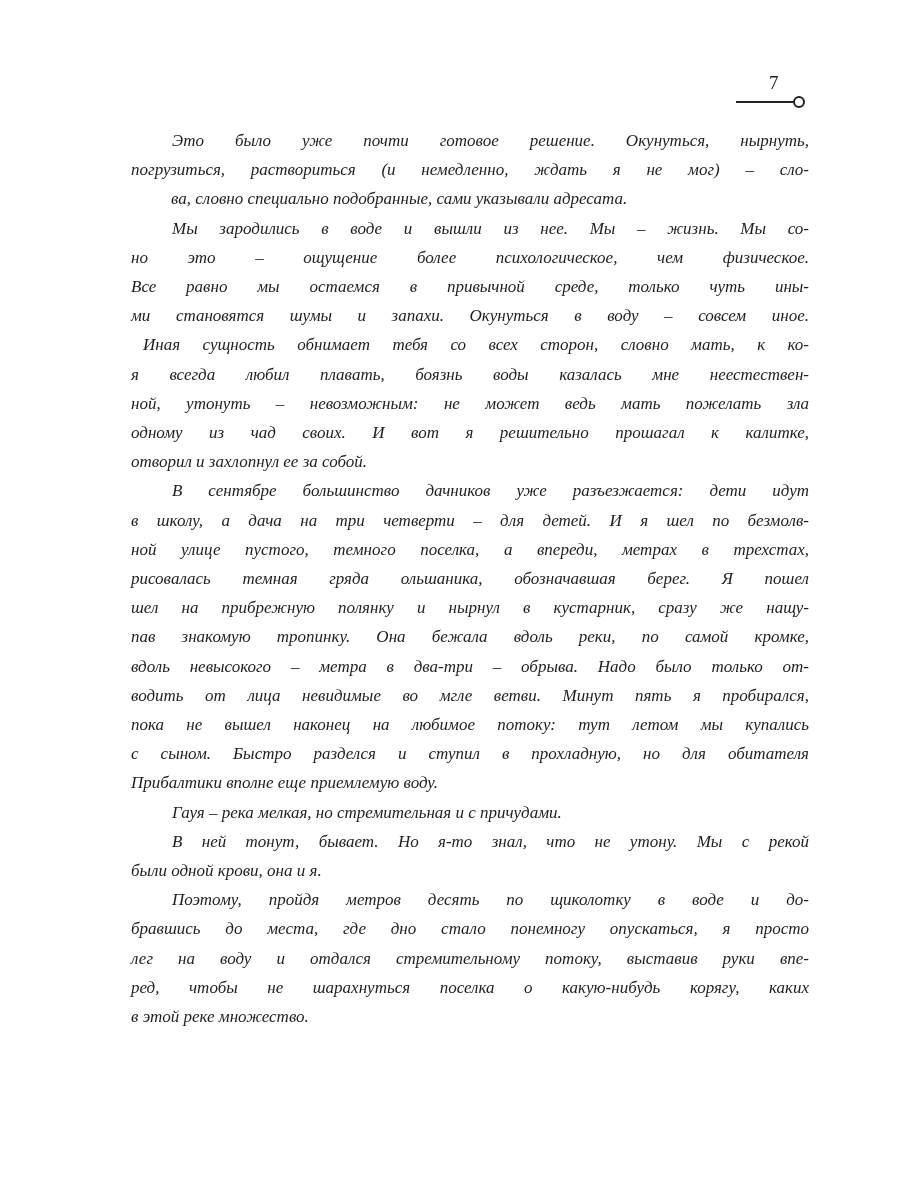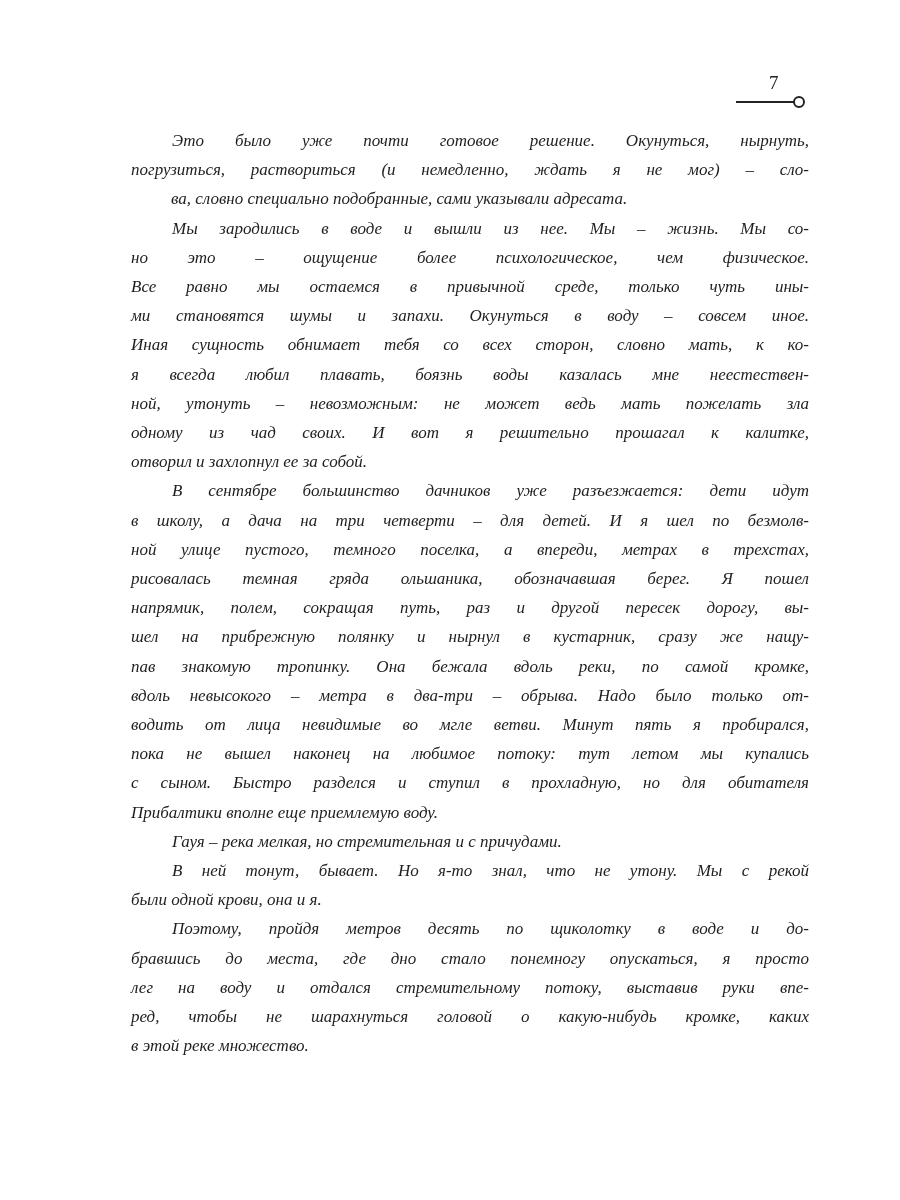--- a/index.html
+++ b/index.html
@@ -26,47 +26,46 @@
     <p class="para">
       <span class="line">Это было уже почти готовое решение. Окунуться, нырнуть,</span>
       <span class="line" style="text-indent: 0px;">погрузиться, раствориться (и немедленно, ждать я не мог) – сло-</span>
       <span class="line last" style="text-indent: 0px; margin-left: 40px;">ва, словно специально подобранные, сами указывали адресата.</span>
     </p>
     <p class="para">
       <span class="line">Мы зародились в воде и вышли из нее. Мы – жизнь. Мы со-</span>
       <span class="line" style="text-indent: 0px;">но это – ощущение более психологическое, чем физическое.</span>
       <span class="line" style="text-indent: 0px;">Все равно мы остаемся в привычной среде, только чуть ины-</span>
       <span class="line" style="text-indent: 0px;">ми становятся шумы и запахи. Окунуться в воду – совсем иное.</span>
-      <span class="line" style="text-indent: 0px;">Иная сущность обнимает тебя со всех сторон, словно мать, к ко-</span>
+      <span class="line" style="text-indent: 0px; margin-left: 12px;">Иная сущность обнимает тебя со всех сторон, словно мать, к ко-</span>
       <span class="line" style="text-indent: 0px;">я всегда любил плавать, боязнь воды казалась мне неестествен-</span>
       <span class="line" style="text-indent: 0px;">ной, утонуть – невозможным: не может ведь мать пожелать зла</span>
       <span class="line" style="text-indent: 0px;">одному из чад своих. И вот я решительно прошагал к калитке,</span>
       <span class="line last" style="text-indent: 0px;">отворил и захлопнул ее за собой.</span>
     </p>
     <p class="para">
       <span class="line">В сентябре большинство дачников уже разъезжается: дети идут</span>
       <span class="line" style="text-indent: 0px;">в школу, а дача на три четверти – для детей. И я шел по безмолв-</span>
       <span class="line" style="text-indent: 0px;">ной улице пустого, темного поселка, а впереди, метрах в трехстах,</span>
       <span class="line" style="text-indent: 0px;">рисовалась темная гряда ольшаника, обозначавшая берег. Я пошел</span>
-      <span class="line" style="text-indent: 0px;">напрямик, полем, сокращая путь, раз и другой пересек дорогу, вы-</span>
       <span class="line" style="text-indent: 0px;">шел на прибрежную полянку и нырнул в кустарник, сразу же нащу-</span>
       <span class="line" style="text-indent: 0px;">пав знакомую тропинку. Она бежала вдоль реки, по самой кромке,</span>
       <span class="line" style="text-indent: 0px;">вдоль невысокого – метра в два-три – обрыва. Надо было только от-</span>
       <span class="line" style="text-indent: 0px;">водить от лица невидимые во мгле ветви. Минут пять я пробирался,</span>
       <span class="line" style="text-indent: 0px;">пока не вышел наконец на любимое потоку: тут летом мы купались</span>
       <span class="line" style="text-indent: 0px;">с сыном. Быстро разделся и ступил в прохладную, но для обитателя</span>
       <span class="line last" style="text-indent: 0px;">Прибалтики вполне еще приемлемую воду.</span>
     </p>
     <p class="para">
       <span class="line last">Гауя – река мелкая, но стремительная и с причудами.</span>
     </p>
     <p class="para">
       <span class="line">В ней тонут, бывает. Но я-то знал, что не утону. Мы с рекой</span>
       <span class="line last" style="text-indent: 0px;">были одной крови, она и я.</span>
     </p>
     <p class="para">
       <span class="line">Поэтому, пройдя метров десять по щиколотку в воде и до-</span>
       <span class="line" style="text-indent: 0px;">бравшись до места, где дно стало понемногу опускаться, я просто</span>
       <span class="line" style="text-indent: 0px;">лег на воду и отдался стремительному потоку, выставив руки впе-</span>
-      <span class="line" style="text-indent: 0px;">ред, чтобы не шарахнуться головой о какую-нибудь кромке, каких</span>
+      <span class="line" style="text-indent: 0px;">ред, чтобы не шарахнуться поселка о какую-нибудь корягу, каких</span>
       <span class="line last" style="text-indent: 0px;">в этой реке множество.</span>
     </p>
   </div>
 
 </body></html>

